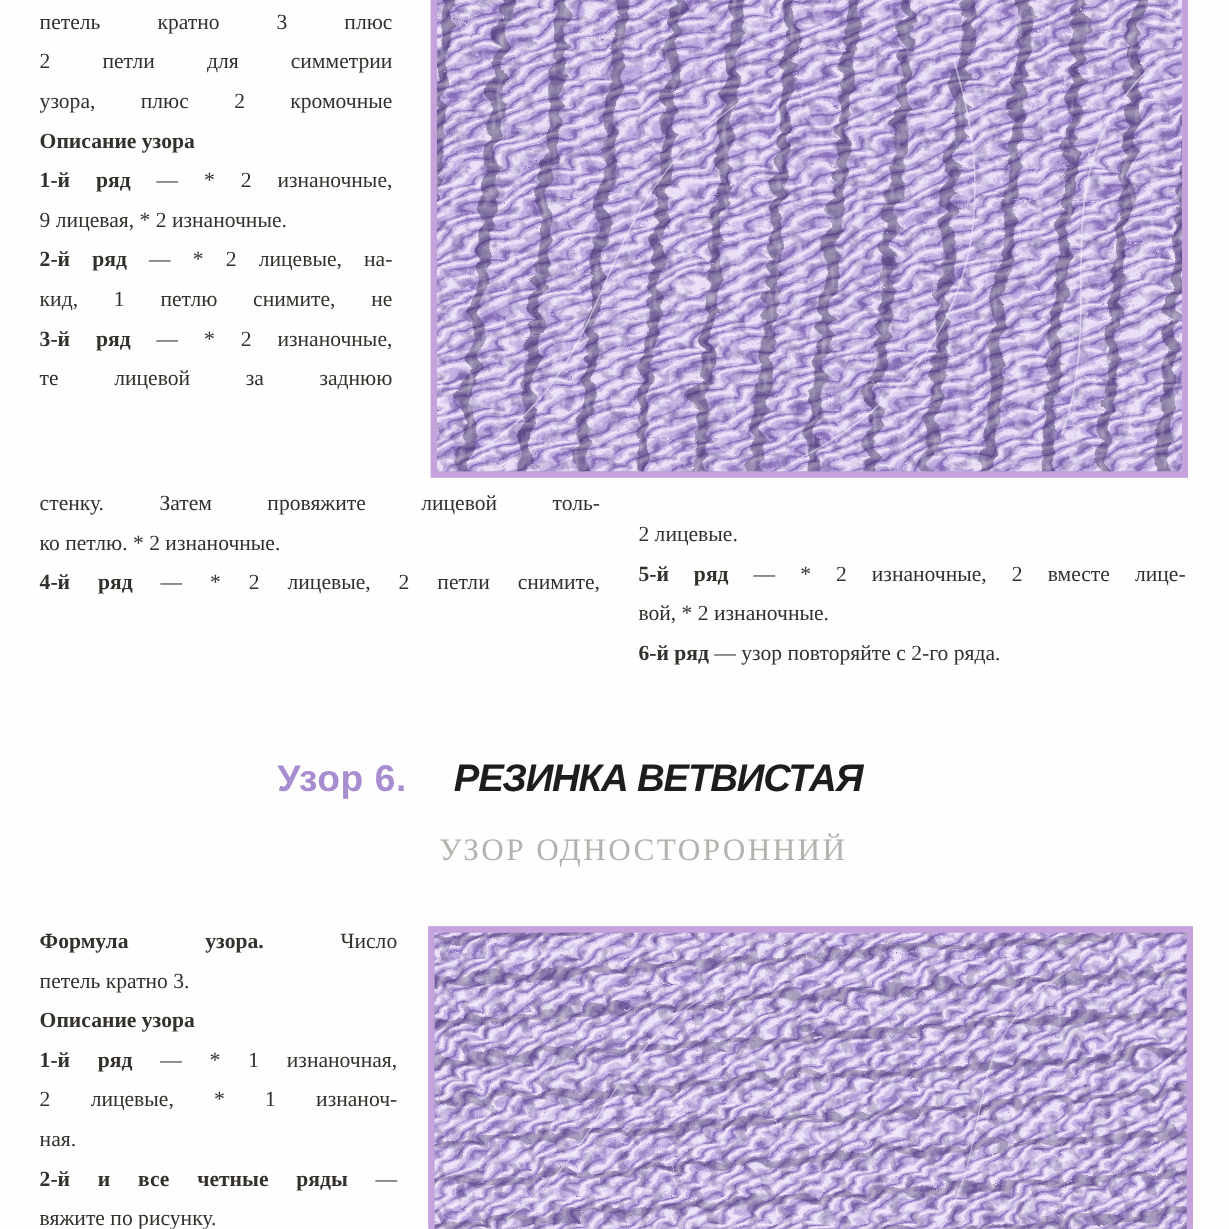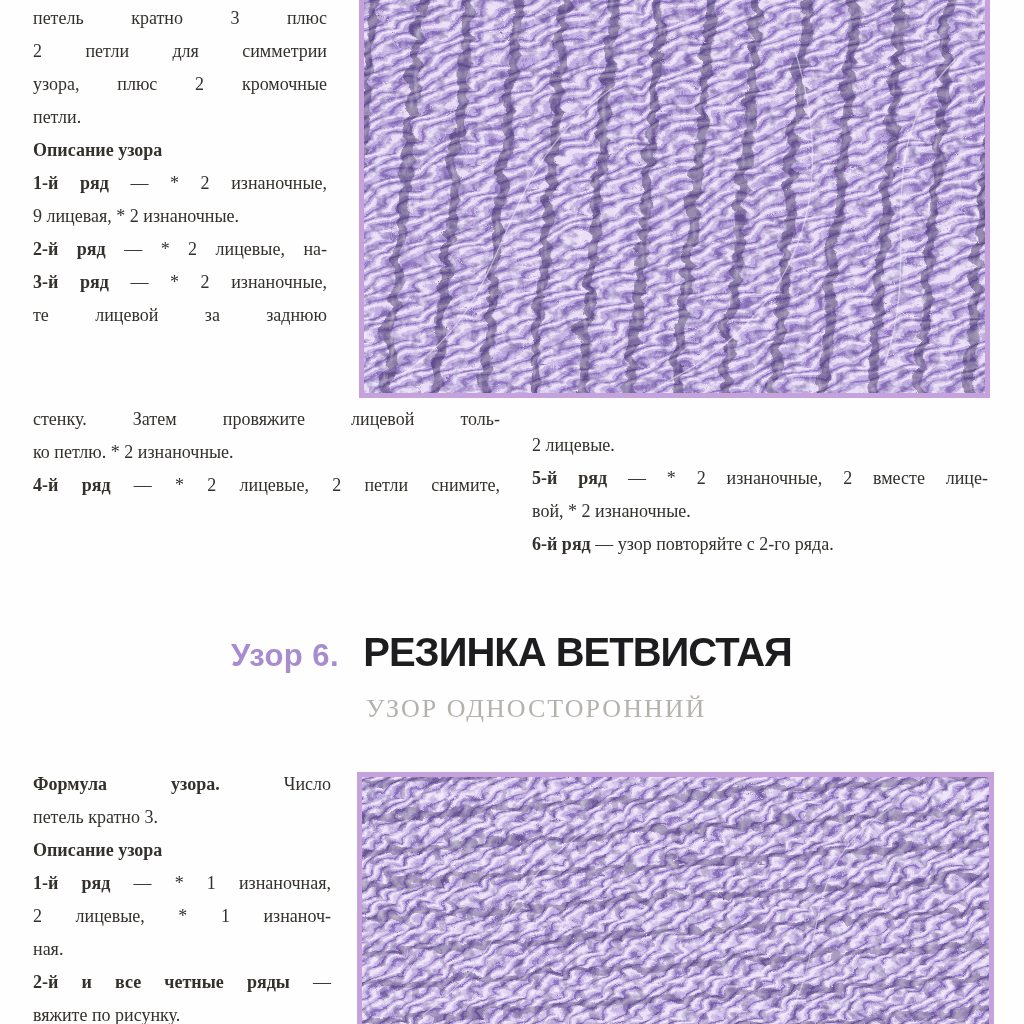--- a/index.html
+++ b/index.html
@@ -14,25 +14,25 @@
   .textcol { position:absolute; font-size:18px; line-height:33px; }
   .tline { min-height:33px; white-space:normal; }
   .tline.just { text-align:justify; text-align-last:justify; text-justify:inter-word; }
   .b { font-weight:bold; }
   .col-top-left   { left:33px;  top:2px;   width:294px; }
   .col-mid-left   { left:33px;  top:403px; width:467px; }
   .col-mid-right  { left:532px; top:429px; width:456px; }
   .col-bottom-left{ left:33px;  top:768px; width:298px; }
   .heading {
     position:absolute; left:231px; top:630px;
-    display:flex; align-items:baseline; gap:24px; white-space:nowrap;
+    display:flex; align-items:baseline; gap:39px; white-space:nowrap;
     font-family:"Liberation Sans","DejaVu Sans",sans-serif;
   }
   .hlabel { font-weight:700; font-size:31px; letter-spacing:.5px; color:var(--accent-purple,#a78cd0); }
-  .htitle { font-weight:700; font-size:40px; letter-spacing:-1px; color:var(--title-black,#1d1c1e); }
+  .htitle { font-weight:700; font-size:32px; letter-spacing:-1px; color:var(--title-black,#1d1c1e);font-style:italic; }
   .subtitle {
     position:absolute; left:366px; top:694px; white-space:nowrap;
     font-size:26px; letter-spacing:2px; color:var(--subtitle-gray,#b5b2ae);
   }
   .photo {
     position:absolute; border:5px solid var(--photo-border,#c6a2dd);
     background:var(--yarn-base,#b29fd5); overflow:hidden;
   }
   .photo svg { display:block; width:100%; height:100%; }
   .photo-top    { left:359px; top:-16px; width:631px; height:414px; }
@@ -81,25 +81,25 @@
       <path d="M300 390 C 420 330, 480 220, 430 60"></path>
       <path d="M520 370 C 560 260, 500 160, 590 70"></path>
     </g>
   </svg>
 </figure>
 
 <div class="textcol col-top-left">
     <div class="tline just"><span>петель кратно 3 плюс</span></div>
     <div class="tline just"><span>2 петли для симметрии</span></div>
     <div class="tline just"><span>узора, плюс 2 кромочные</span></div>
-    <div class="tline"><span>петли.</span></div>
     <div class="tline"><span class="b">Описание узора</span></div>
     <div class="tline just"><span class="b">1-й ряд</span><span> — * 2 изнаночные,</span></div>
     <div class="tline"><span>9 лицевая, * 2 изнаночные.</span></div>
     <div class="tline just"><span class="b">2-й ряд</span><span> — * 2 лицевые, на-</span></div>
+    <div class="tline just"><span>кид, 1 петлю снимите, не</span></div>
     <div class="tline just"><span class="b">3-й ряд</span><span> — * 2 изнаночные,</span></div>
     <div class="tline just"><span>те лицевой за заднюю</span></div>
   </div>
 <div class="textcol col-mid-left">
     <div class="tline just"><span>стенку. Затем провяжите лицевой толь-</span></div>
     <div class="tline"><span>ко петлю. * 2 изнаночные.</span></div>
     <div class="tline just"><span class="b">4-й ряд</span><span> — * 2 лицевые, 2 петли снимите,</span></div>
   </div>
 <div class="textcol col-mid-right">
     <div class="tline"><span>2 лицевые.</span></div>

